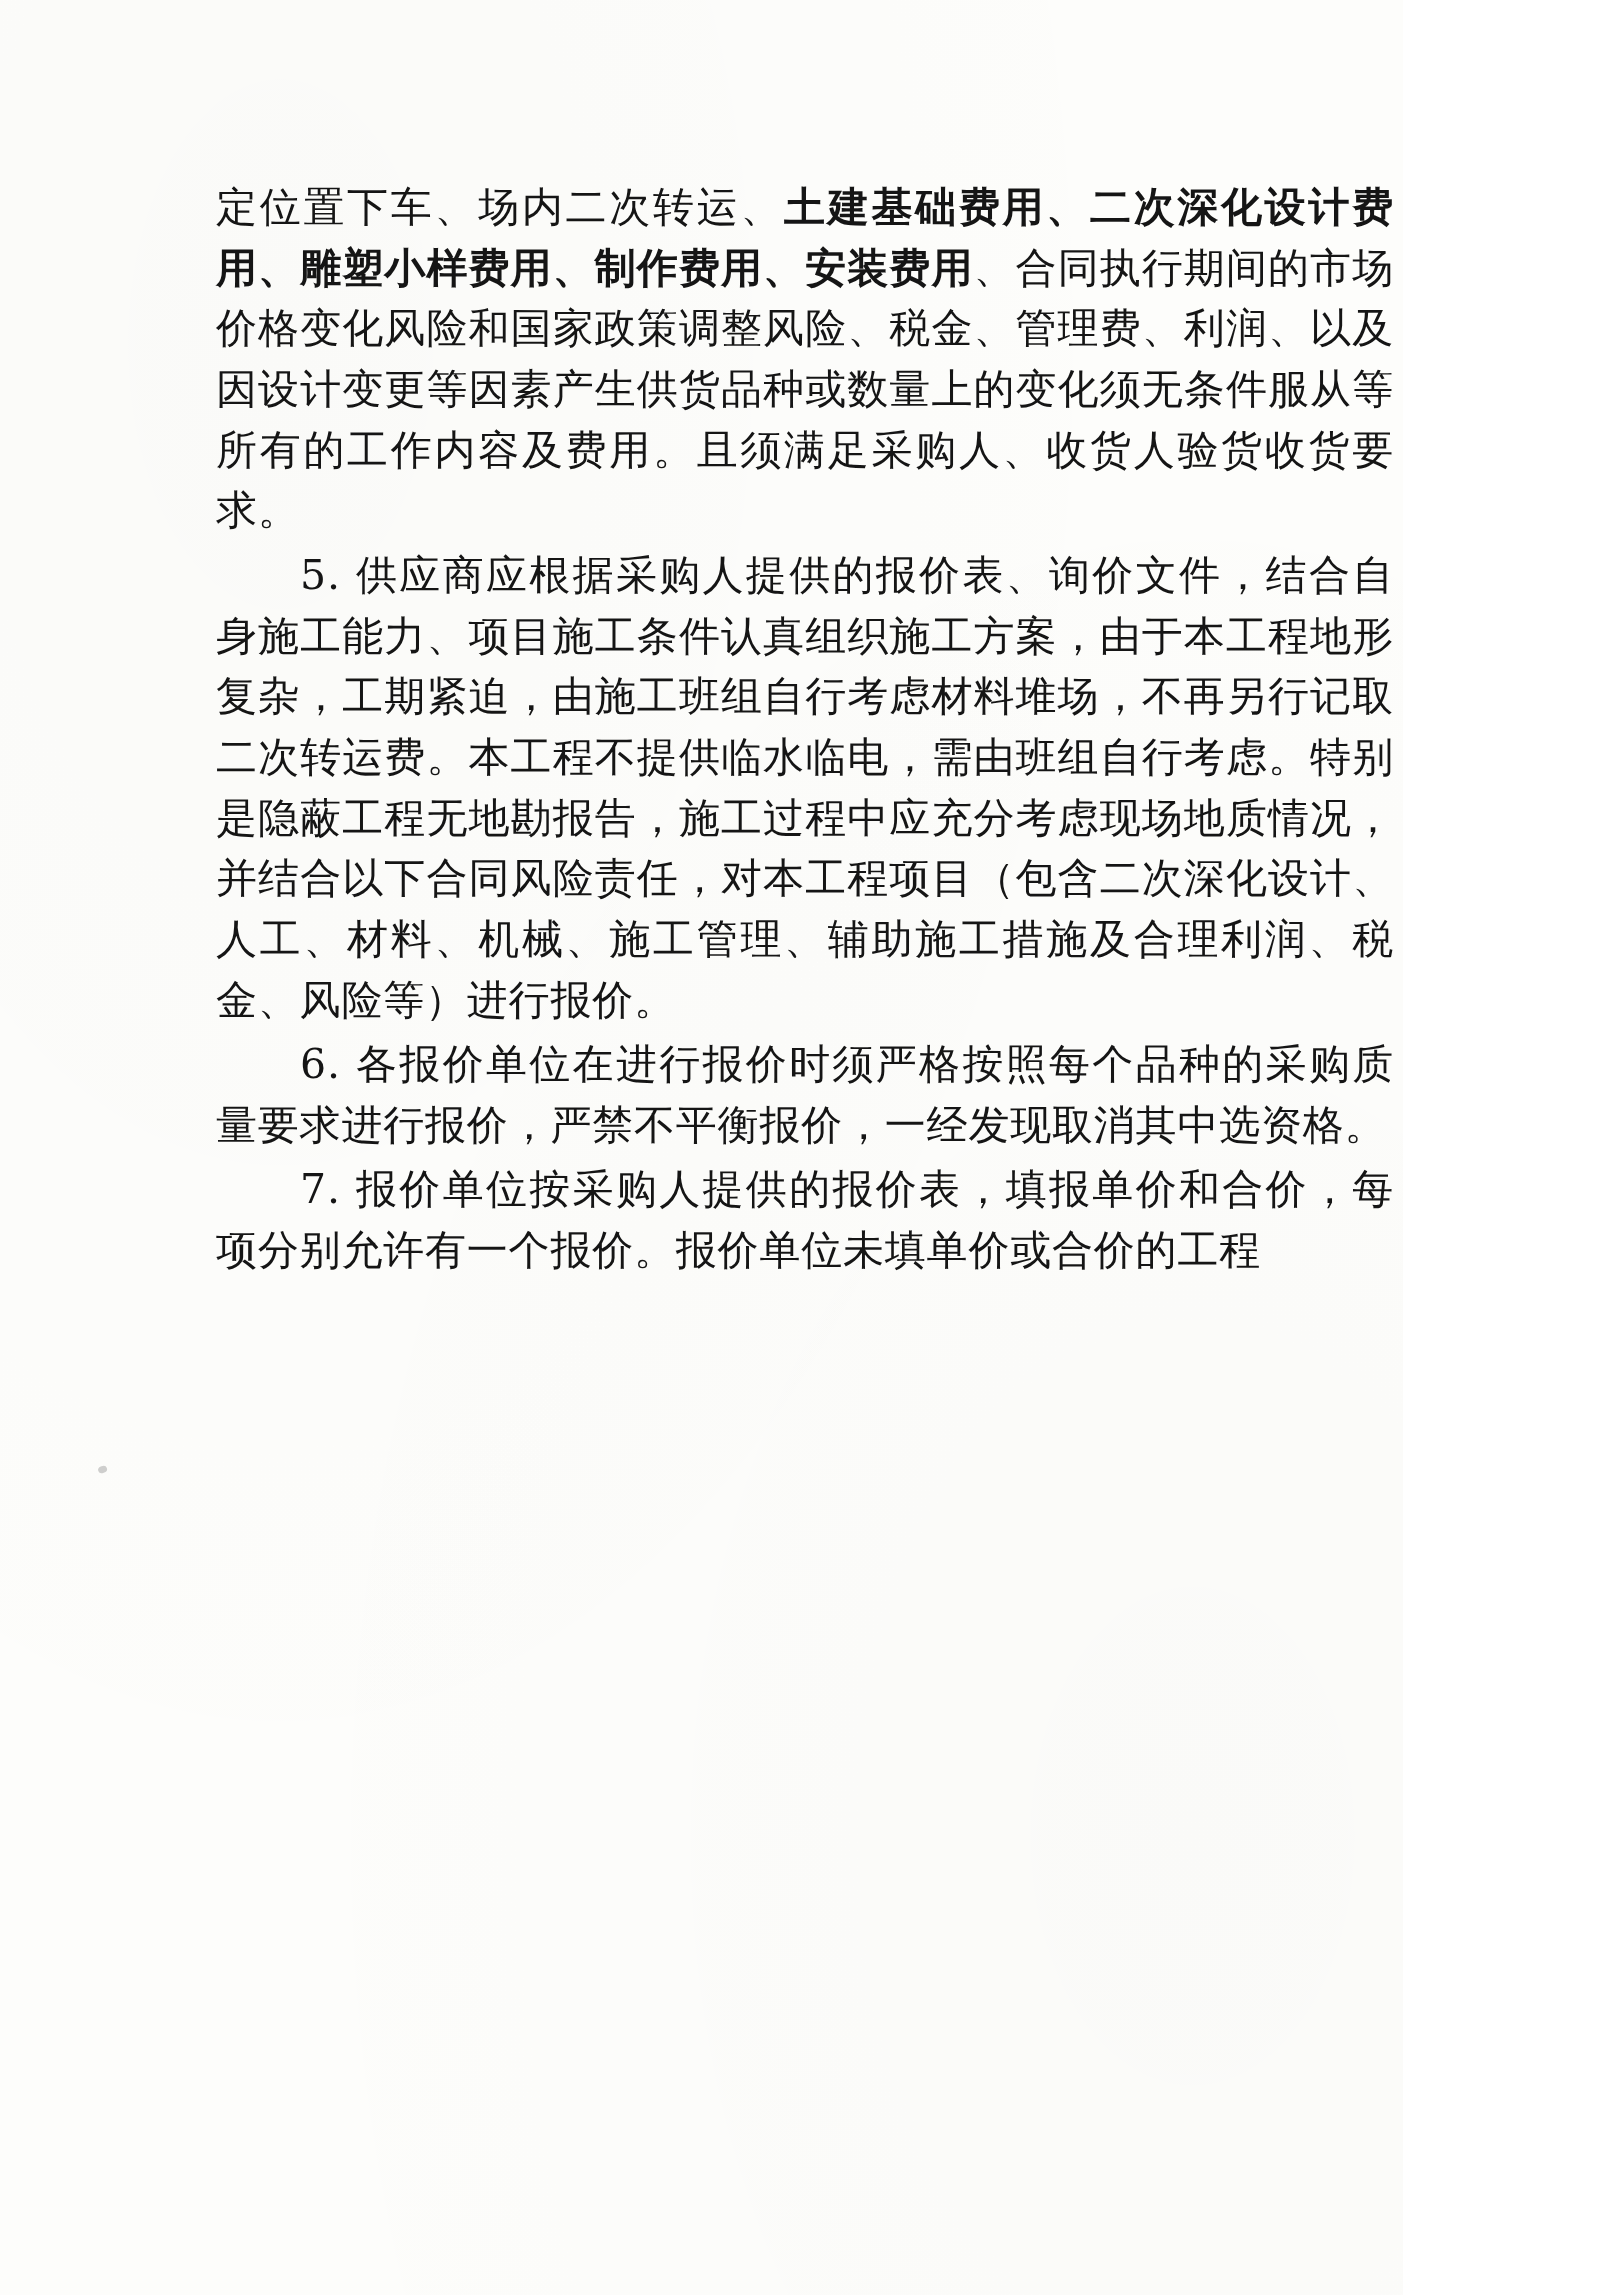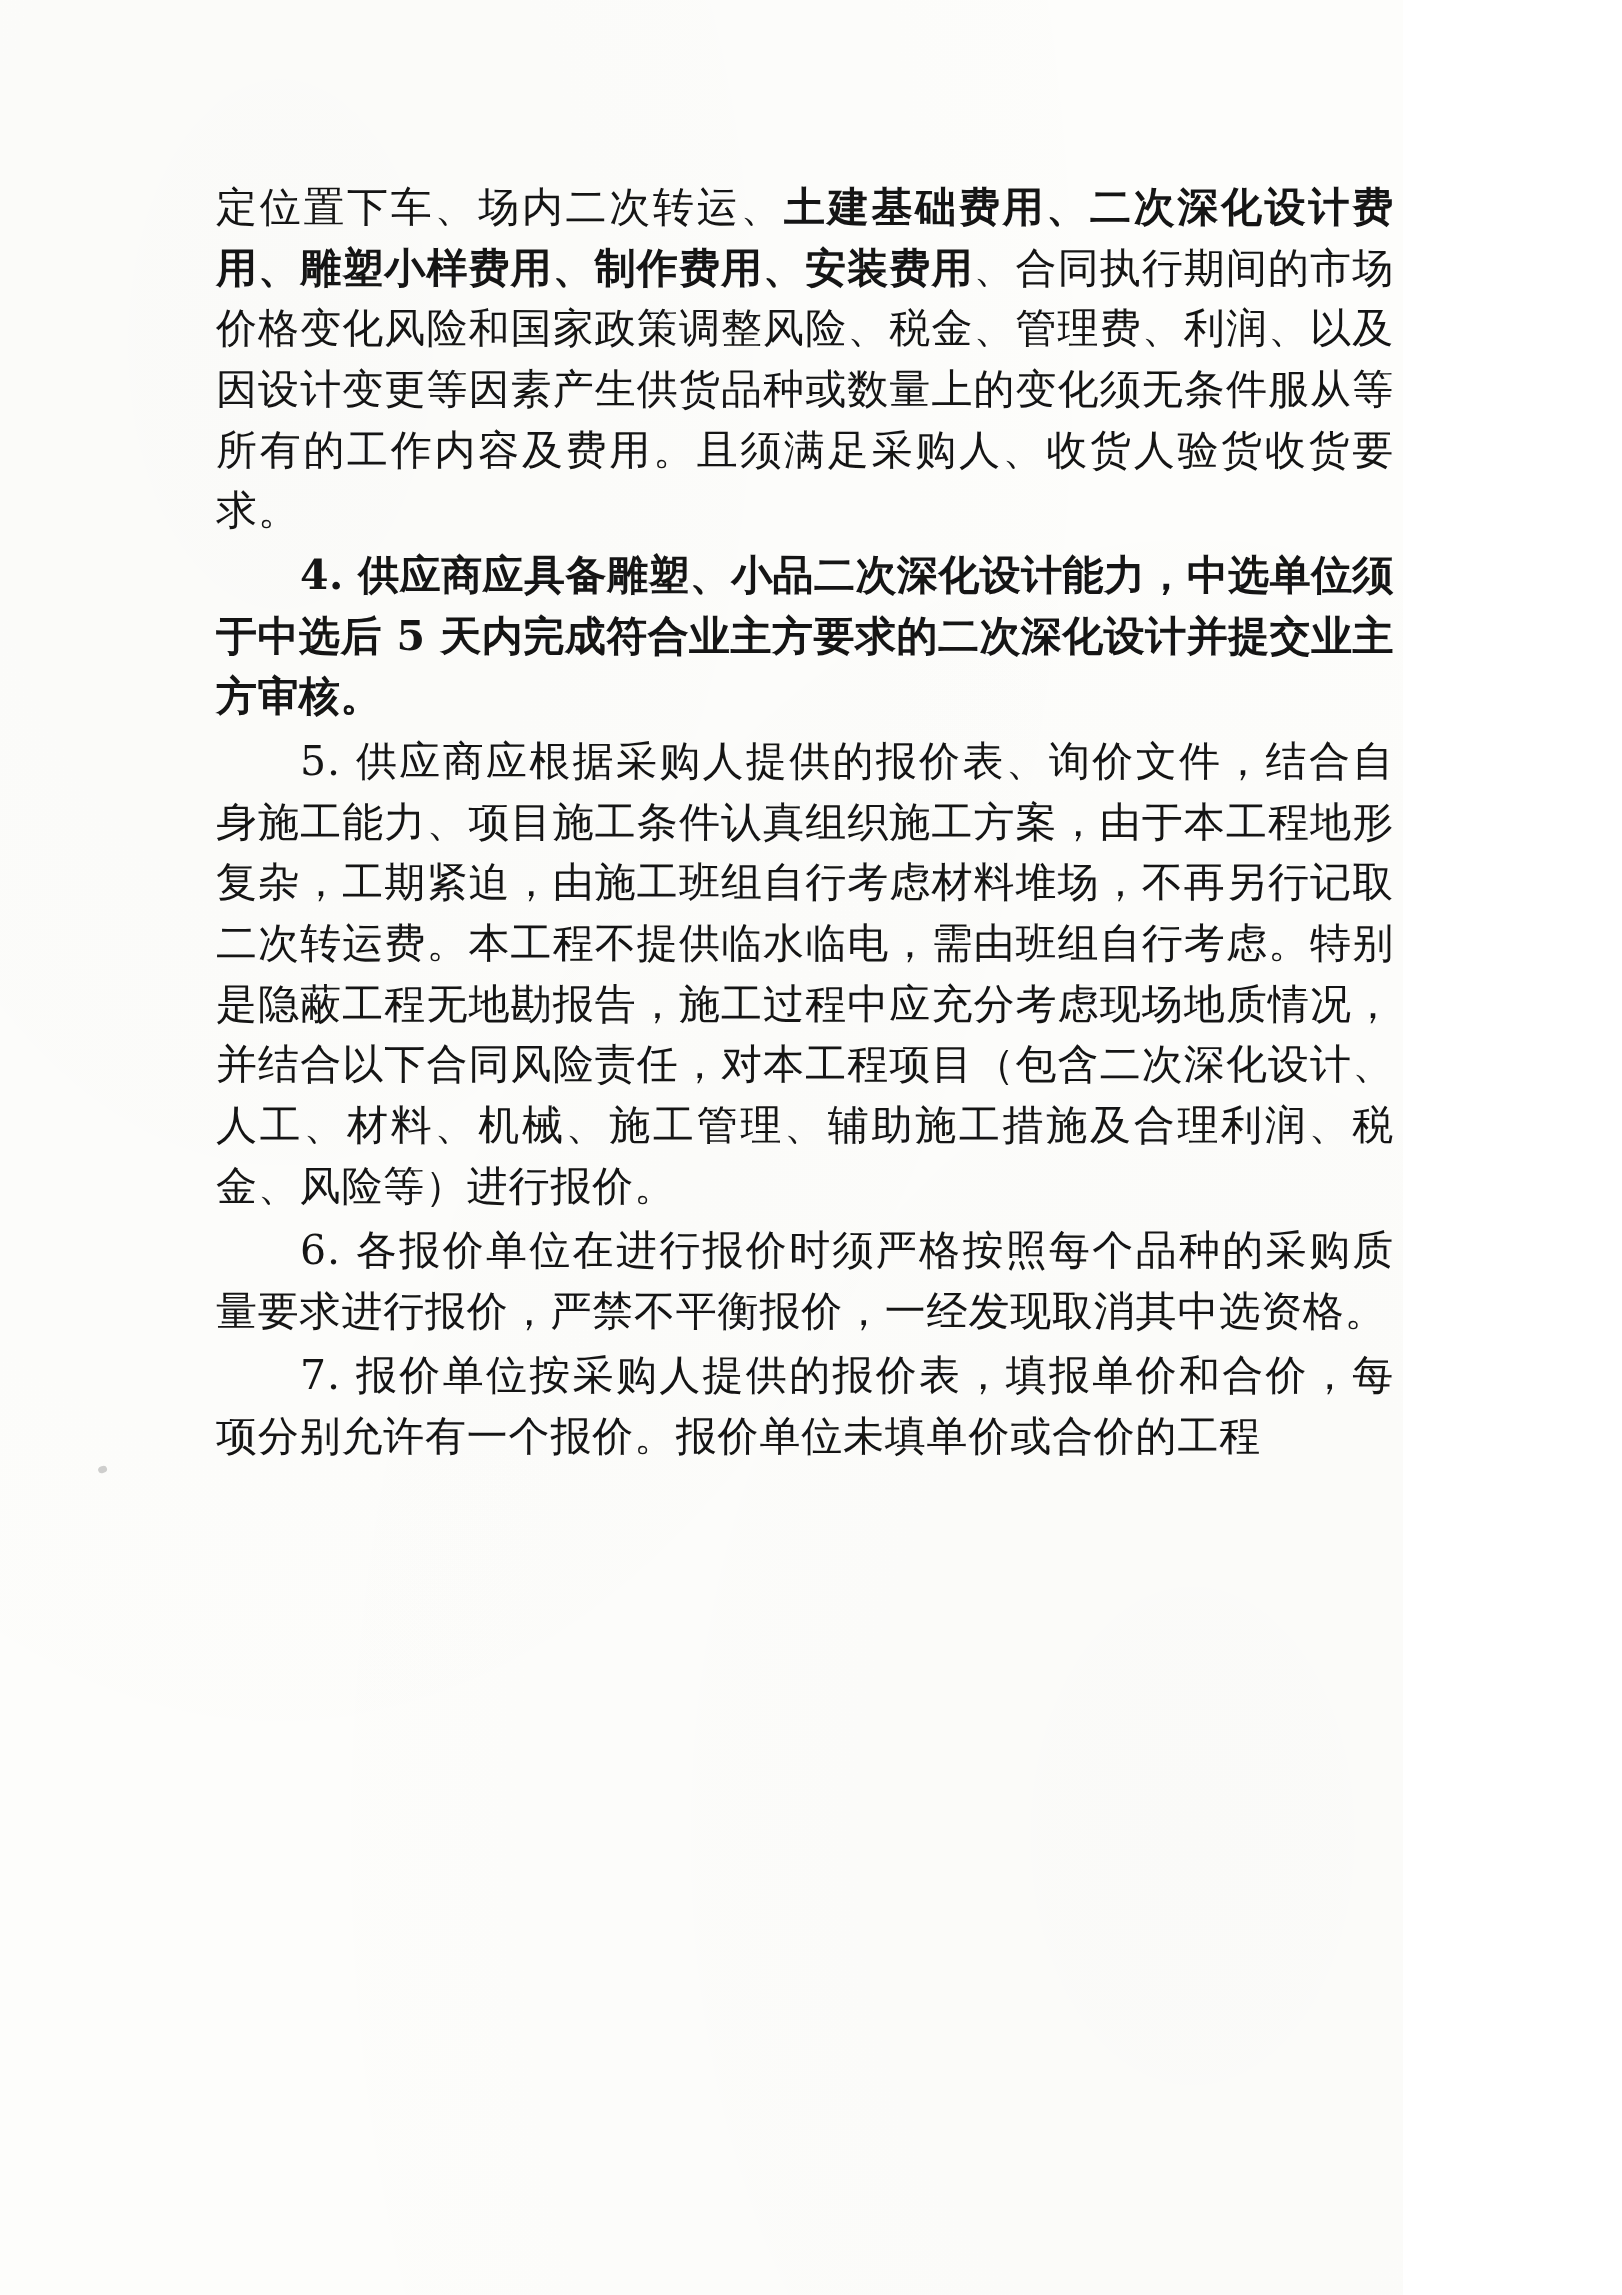--- a/index.html
+++ b/index.html
@@ -82,21 +82,20 @@
 <body>
 
 <div class="page">
 
   <div class="content">
 
     <p class="para">
       <span>定位置下车、场内二次转运、</span><span class="b">土建基础费用、二次深化设计费用、雕塑小样费用、制作费用、安装费用</span><span>、合同执行期间的市场价格变化风险和国家政策调整风险、税金、管理费、利润、以及因设计变更等因素产生供货品种或数量上的变化须无条件服从等所有的工作内容及费用。且须满足采购人、收货人验货收货要求。</span>
     </p>
 
-    <p class="para indent bold">4. 供应商应具备雕塑、小品二次深化设计能力，中选单位须于中选后 5 天内完成符合业主方要求的二次深化设计并提交业主方审核。</p>
 
     <p class="para indent">5. 供应商应根据采购人提供的报价表、询价文件，结合自身施工能力、项目施工条件认真组织施工方案，由于本工程地形复杂，工期紧迫，由施工班组自行考虑材料堆场，不再另行记取二次转运费。本工程不提供临水临电，需由班组自行考虑。特别是隐蔽工程无地勘报告，施工过程中应充分考虑现场地质情况，并结合以下合同风险责任，对本工程项目（包含二次深化设计、人工、材料、机械、施工管理、辅助施工措施及合理利润、税金、风险等）进行报价。</p>
 
     <p class="para indent">6. 各报价单位在进行报价时须严格按照每个品种的采购质量要求进行报价，严禁不平衡报价，一经发现取消其中选资格。</p>
 
     <p class="para indent">7. 报价单位按采购人提供的报价表，填报单价和合价，每项分别允许有一个报价。报价单位未填单价或合价的工程</p>
 
   </div>
 
   <div class="smudge"></div>

